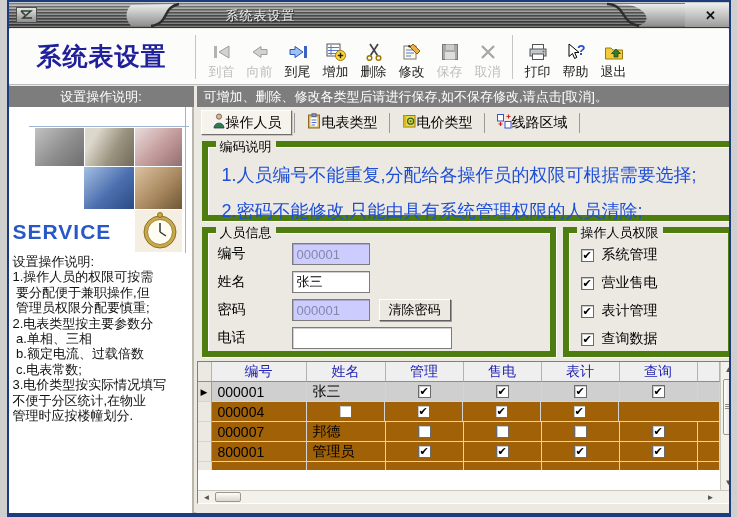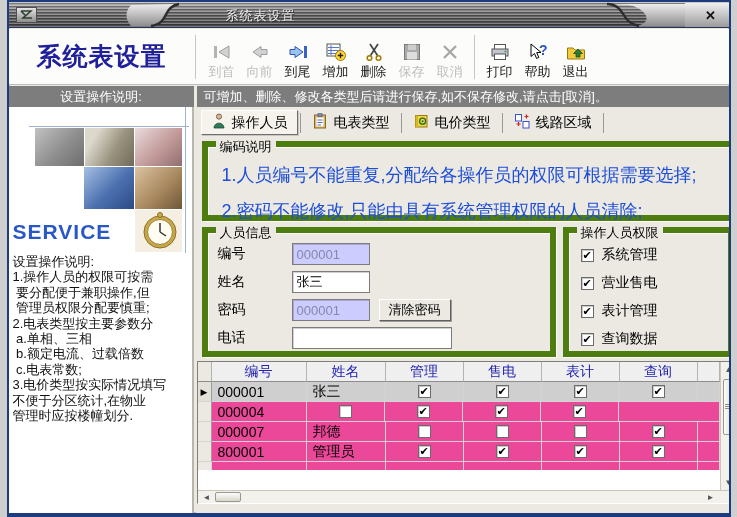--- a/index.html
+++ b/index.html
@@ -56,21 +56,21 @@
   .ph { position:absolute; }
   .service { position:absolute; left:4px; top:113px; font-size:21px; font-weight:bold;
     color:#2857c8; letter-spacing:1px; }
   .instructions { position:absolute; left:4px; top:147px; font-size:13px; line-height:15.4px;
     color:#111; white-space:pre; }
 
   
   .content { position:absolute; left:187px; top:105px; right:0; bottom:0; background:#ece9e2; }
 
   .tabbar { position:absolute; left:5px; top:2px; height:27px; display:flex; align-items:center; }
-  .tab { display:flex; align-items:center; gap:6px; height:25px; padding:4px 9px;
+  .tab { display:flex; align-items:center; height:25px; padding:4px 9px;
     font-size:14px; color:#000; cursor:default; }
   .tab.active { background:#f5f3ec; border:1px solid; border-color:#ffffff #6f6f6f #6f6f6f #ffffff;
     box-shadow:1px 1px 0 rgba(0,0,0,.15); }
   .tab-sep { width:1px; height:20px; background:#9a9a9a; margin:0 2px; }
 
   .group { position:absolute; border:6px solid #4d7c0f;
     box-shadow: inset 1px 1px 0 #ffffff, 1px 1px 0 #ffffff; }
   .group-label { position:absolute; top:-9px; left:8px; background:#ece9e2;
     padding:0 4px; font-size:13px; color:#000; }
   .g-coding { left:6px; top:34px; width:534px; height:80px; }
@@ -93,21 +93,21 @@
   .cb { width:13px; height:13px; background:#fff; border:1px solid #6b6b6b;
     box-shadow: inset 1px 1px 0 #c9c9c9; font-size:11px; line-height:11px;
     text-align:center; color:#000; overflow:hidden; }
 
   
   .grid { position:absolute; left:1px; top:254px; width:541px; height:143px;
     border:1px solid; border-color:#7e7e7e #ffffff #ffffff #7e7e7e; background:#fff;
     display:flex; flex-direction:column; }
   .grid-main { flex:1; display:flex; overflow:hidden; }
   .grid-cols { flex:1; display:flex; flex-direction:column; }
-  .grow { display:flex; height:20px; background:#ec4899; }
+  .grow { display:flex; height:20px; background:#a16207; }
   .ghead { height:20px; background:#efefef; }
   .ghead .cell { border-right:1px solid #b3b3b3; border-bottom:1px solid #8d8d8d;
     color:#2323b4; font-size:14px; display:flex; align-items:center; justify-content:center; }
   .cell { display:flex; align-items:center; font-size:14px; }
   .c-ind { width:14px; background:#ece9e2; border-right:1px solid #9c9c9c; justify-content:center;
     font-size:9px; color:#000; }
   .c-id { width:95px; padding-left:6px; }
   .c-name { width:79px; padding-left:6px; }
   .c-flag { width:78px; justify-content:center; }
   .c-fill { flex:1; }
@@ -215,20 +215,31 @@
       <span class="ticon">
         <svg width="20" height="20">
             <path d="M6 2 L13.5 13.5" stroke="#444" stroke-width="1.7"></path>
             <path d="M14 2 L6.5 13.5" stroke="#444" stroke-width="1.7"></path>
             <circle cx="5.5" cy="16" r="2.3" fill="none" stroke="#a07800" stroke-width="1.5"></circle>
             <circle cx="14.5" cy="16" r="2.3" fill="none" stroke="#a07800" stroke-width="1.5"></circle>
           </svg>
         </span>
       <span class="tlabel">删除</span>
     </div>
+    <div class="tbtn">
+      <span class="ticon">
+        <svg width="22" height="20">
+            <rect x="3" y="4" width="12" height="13" fill="#fffbe9" stroke="#777"></rect>
+            <path d="M5 8 H13 M5 11 H13 M5 14 H10" stroke="#5577cc"></path>
+            <path d="M12 2 L19 9 L16 12 L9 5 Z" fill="#f0b040" stroke="#8a5a10"></path>
+            <path d="M9 5 L7.5 3.5" stroke="#333" stroke-width="2"></path>
+          </svg>
+        </span>
+      <span class="tlabel">修改</span>
+    </div>
     <div class="tbtn disabled">
       <span class="ticon">
         <svg width="20" height="20">
             <rect x="2.5" y="2.5" width="15" height="15" fill="#aaaaaa" stroke="#7a7a7a"></rect>
             <rect x="6" y="2.5" width="8" height="5.5" fill="#cdcdcd"></rect>
             <rect x="5" y="10" width="10" height="7.5" fill="#dedede"></rect>
           </svg>
         </span>
       <span class="tlabel">保存</span>
     </div>

